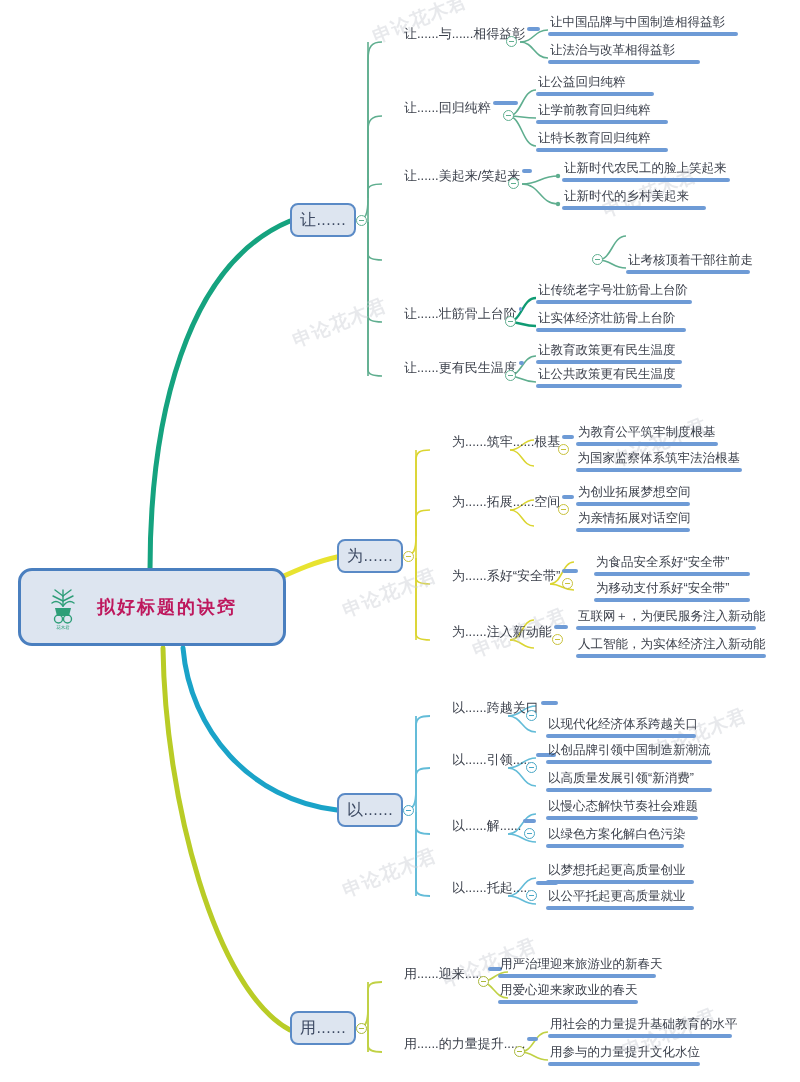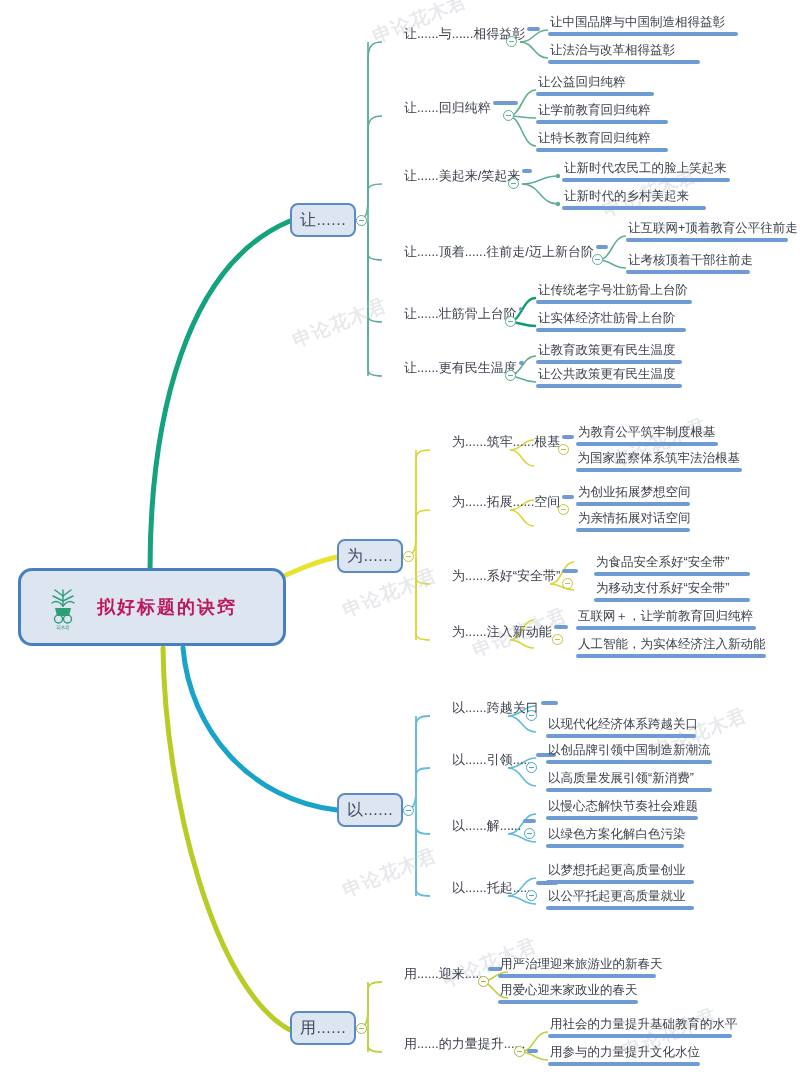--- a/index.html
+++ b/index.html
@@ -299,29 +299,21 @@
   <div class="toggle" style="left:508px; top:178px;"></div>
   <div class="leaf" style="left:562px; top:160px; width:168px;">
     <span class="txt">让新时代农民工的脸上笑起来</span>
     <span class="bar"></span>
   </div>
   <div class="leaf" style="left:562px; top:188px; width:144px;">
     <span class="txt">让新时代的乡村美起来</span>
     <span class="bar"></span>
   </div>
 
-  <div class="l2" style="left:382px; top:244px; width:206px;">
-    <span class="txt">让......顶着......往前走/迈上新台阶</span>
-    <span class="bar"></span>
-  </div>
   <div class="toggle" style="left:592px; top:254px;"></div>
-  <div class="leaf" style="left:626px; top:220px; width:162px;">
-    <span class="txt">让互联网+顶着教育公平往前走</span>
-    <span class="bar"></span>
-  </div>
   <div class="leaf" style="left:626px; top:252px; width:124px;">
     <span class="txt">让考核顶着干部往前走</span>
     <span class="bar"></span>
   </div>
 
   <div class="l2" style="left:382px; top:306px; width:120px;">
     <span class="txt">让......壮筋骨上台阶</span>
     <span class="bar"></span>
   </div>
   <div class="toggle" style="left:505px; top:316px;"></div>
@@ -392,21 +384,21 @@
     <span class="txt">为移动支付系好“安全带”</span>
     <span class="bar"></span>
   </div>
 
   <div class="l2" style="left:430px; top:624px; width:118px;">
     <span class="txt">为......注入新动能</span>
     <span class="bar"></span>
   </div>
   <div class="toggle t-yellow" style="left:552px; top:634px;"></div>
   <div class="leaf" style="left:576px; top:608px; width:180px;">
-    <span class="txt">互联网＋，让学前教育回归纯粹</span>
+    <span class="txt">互联网＋，为便民服务注入新动能</span>
     <span class="bar"></span>
   </div>
   <div class="leaf" style="left:576px; top:636px; width:190px;">
     <span class="txt">人工智能，为实体经济注入新动能</span>
     <span class="bar"></span>
   </div>
 
   <div class="l1" style="left:337px; top:793px; width:66px;">以......</div>
   <div class="toggle t-cyan" style="left:403px; top:805px;"></div>
 
@@ -472,21 +464,21 @@
   <div class="toggle t-olive" style="left:478px; top:976px;"></div>
   <div class="leaf" style="left:498px; top:956px; width:158px;">
     <span class="txt">用严治理迎来旅游业的新春天</span>
     <span class="bar"></span>
   </div>
   <div class="leaf" style="left:498px; top:982px; width:140px;">
     <span class="txt">用爱心迎来家政业的春天</span>
     <span class="bar"></span>
   </div>
 
-  <div class="l2" style="left:382px; top:1036px; width:136px;align-items:flex-end;">
+  <div class="l2" style="left:382px; top:1036px; width:136px;">
     <span class="txt">用......的力量提升......</span>
     <span class="bar"></span>
   </div>
   <div class="toggle t-olive" style="left:514px; top:1046px;"></div>
   <div class="leaf" style="left:548px; top:1016px; width:184px;">
     <span class="txt">用社会的力量提升基础教育的水平</span>
     <span class="bar"></span>
   </div>
   <div class="leaf" style="left:548px; top:1044px; width:152px;">
     <span class="txt">用参与的力量提升文化水位</span>

